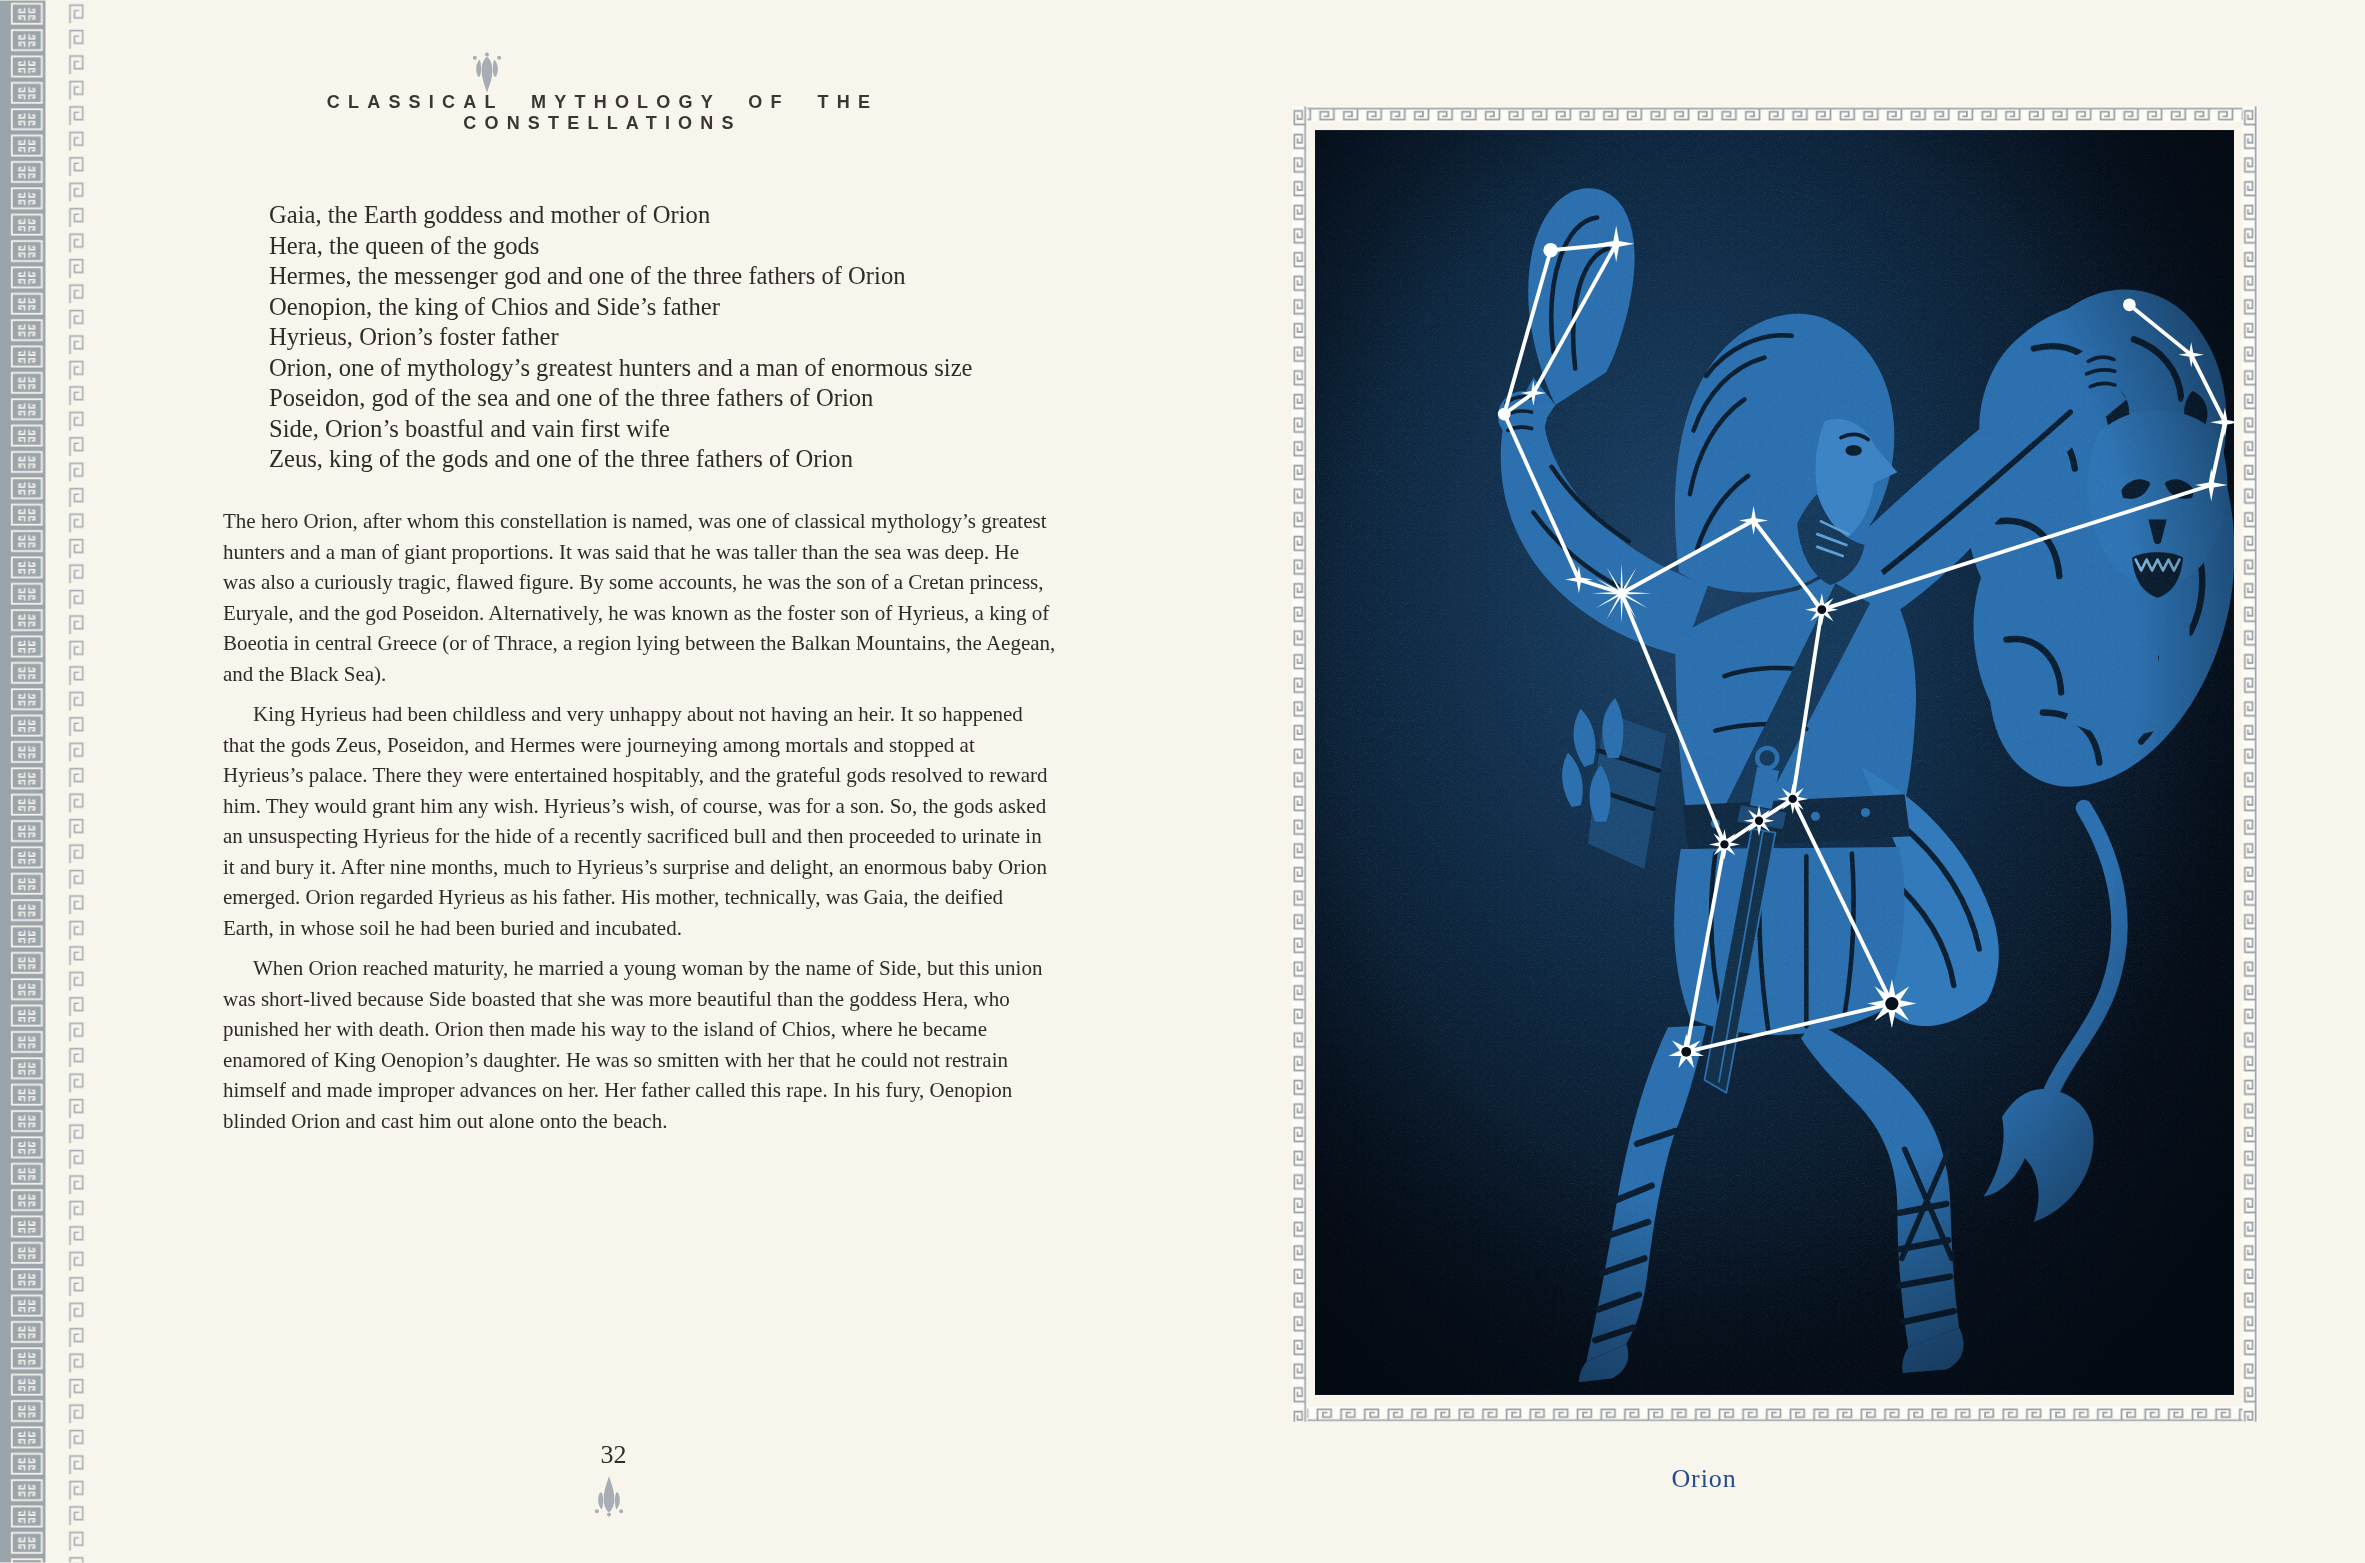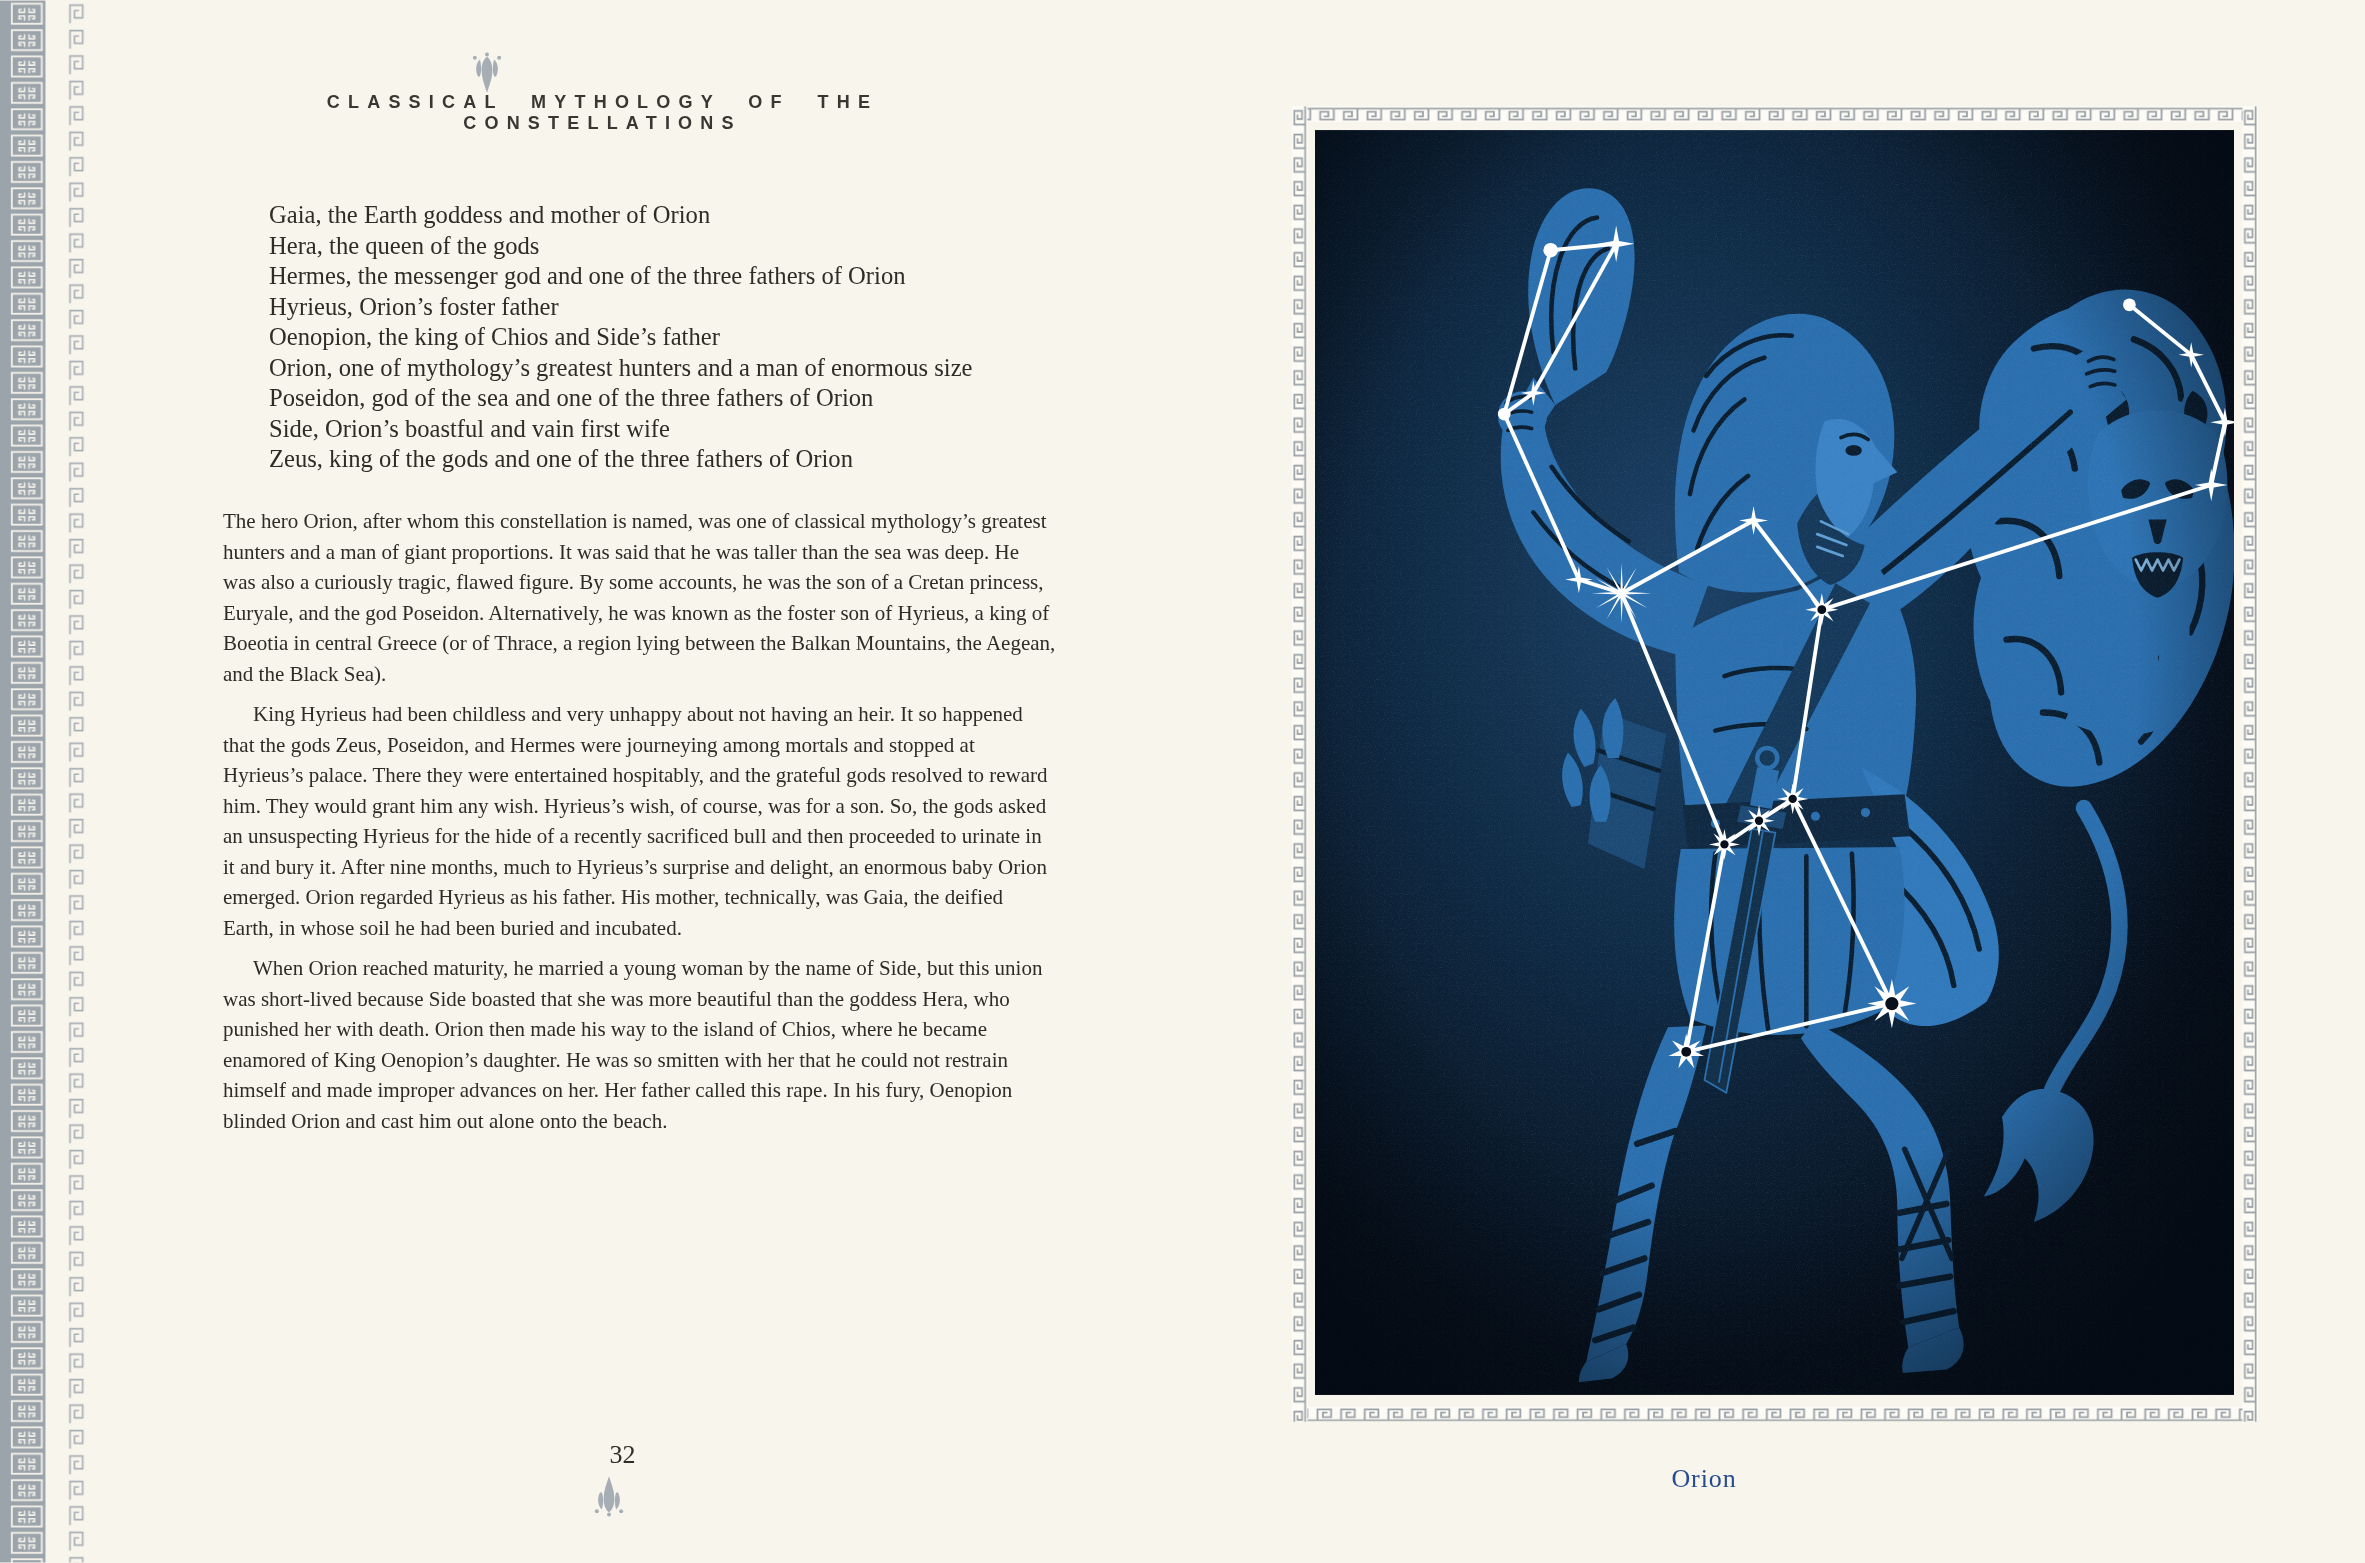--- a/index.html
+++ b/index.html
@@ -18,21 +18,21 @@
     font-family:"Liberation Sans",sans-serif;font-weight:700;
     font-size:18px;letter-spacing:8.2px;word-spacing:14.6px;color:#3a3733;
   }
   .characters{
     left:253px;top:184px;width:819px;margin:16px;padding:0;list-style:none;
     font-size:24.6px;line-height:30.5px;
   }
   .body-text{left:223px;top:506px;width:833px;font-size:21px;line-height:30.5px;}
   .body-text p{margin:0;}
   .body-text p + p{text-indent:30px;margin-top:10px;}
-  .folio{left:229px;top:1440px;width:787px;text-align:center;font-size:26px;}
+  .folio{left:220px;top:1440px;width:787px;text-align:center;font-size:26px;}
   
   .frame{left:1292px;top:106px;width:966px;height:1316px;}
   .plate{left:1315px;top:130px;width:919px;height:1265px;display:block;}
   .caption{left:1292px;top:1458px;width:824px;text-align:center;color:#274b8f;}
   .caption .kicker{font-size:18px;letter-spacing:3.6px;}
   .caption .cap-title{font-size:26px;letter-spacing:0.9px;margin-top:6.4px;}
 </style>
 </head>
 <body>
 
@@ -60,22 +60,22 @@
     <path d="M10,28 C7,22 7,14 12,9 C14,15 14,23 12,28 Z"></path>
     <path d="M30,28 C33,22 33,14 28,9 C26,15 26,23 28,28 Z"></path>
   </svg>
 
   <h1 class="abs running-head">CLASSICAL MYTHOLOGY OF THE CONSTELLATIONS</h1>
 
   <ul class="abs characters">
       <li>Gaia, the Earth goddess and mother of Orion</li>
       <li>Hera, the queen of the gods</li>
       <li>Hermes, the messenger god and one of the three fathers of Orion</li>
+      <li>Oenopion, the king of Chios and Side’s father</li>
       <li>Hyrieus, Orion’s foster father</li>
-      <li>Oenopion, the king of Chios and Side’s father</li>
       <li>Orion, one of mythology’s greatest hunters and a man of enormous size</li>
       <li>Poseidon, god of the sea and one of the three fathers of Orion</li>
       <li>Side, Orion’s boastful and vain first wife</li>
       <li>Zeus, king of the gods and one of the three fathers of Orion</li>
     </ul>
 
   <div class="abs body-text">
     <p>The hero Orion, after whom this constellation is named, was one of classical mythology’s greatest hunters and a man of giant proportions. It was said that he was taller than the sea was deep. He was also a curiously tragic, flawed figure. By some accounts, he was the son of a Cretan princess, Euryale, and the god Poseidon. Alternatively, he was known as the foster son of Hyrieus, a king of Boeotia in central Greece (or of Thrace, a region lying between the Balkan Mountains, the Aegean, and the Black Sea).</p>
     <p>King Hyrieus had been childless and very unhappy about not having an heir. It so happened that the gods Zeus, Poseidon, and Hermes were journeying among mortals and stopped at Hyrieus’s palace. There they were entertained hospitably, and the grateful gods resolved to reward him. They would grant him any wish. Hyrieus’s wish, of course, was for a son. So, the gods asked an unsuspecting Hyrieus for the hide of a recently sacrificed bull and then proceeded to urinate in it and bury it. After nine months, much to Hyrieus’s surprise and delight, an enormous baby Orion emerged. Orion regarded Hyrieus as his father. His mother, technically, was Gaia, the deified Earth, in whose soil he had been buried and incubated.</p>
     <p>When Orion reached maturity, he married a young woman by the name of Side, but this union was short-lived because Side boasted that she was more beautiful than the goddess Hera, who punished her with death. Orion then made his way to the island of Chios, where he became enamored of King Oenopion’s daughter. He was so smitten with her that he could not restrain himself and made improper advances on her. Her father called this rape. In his fury, Oenopion blinded Orion and cast him out alone onto the beach.</p>

